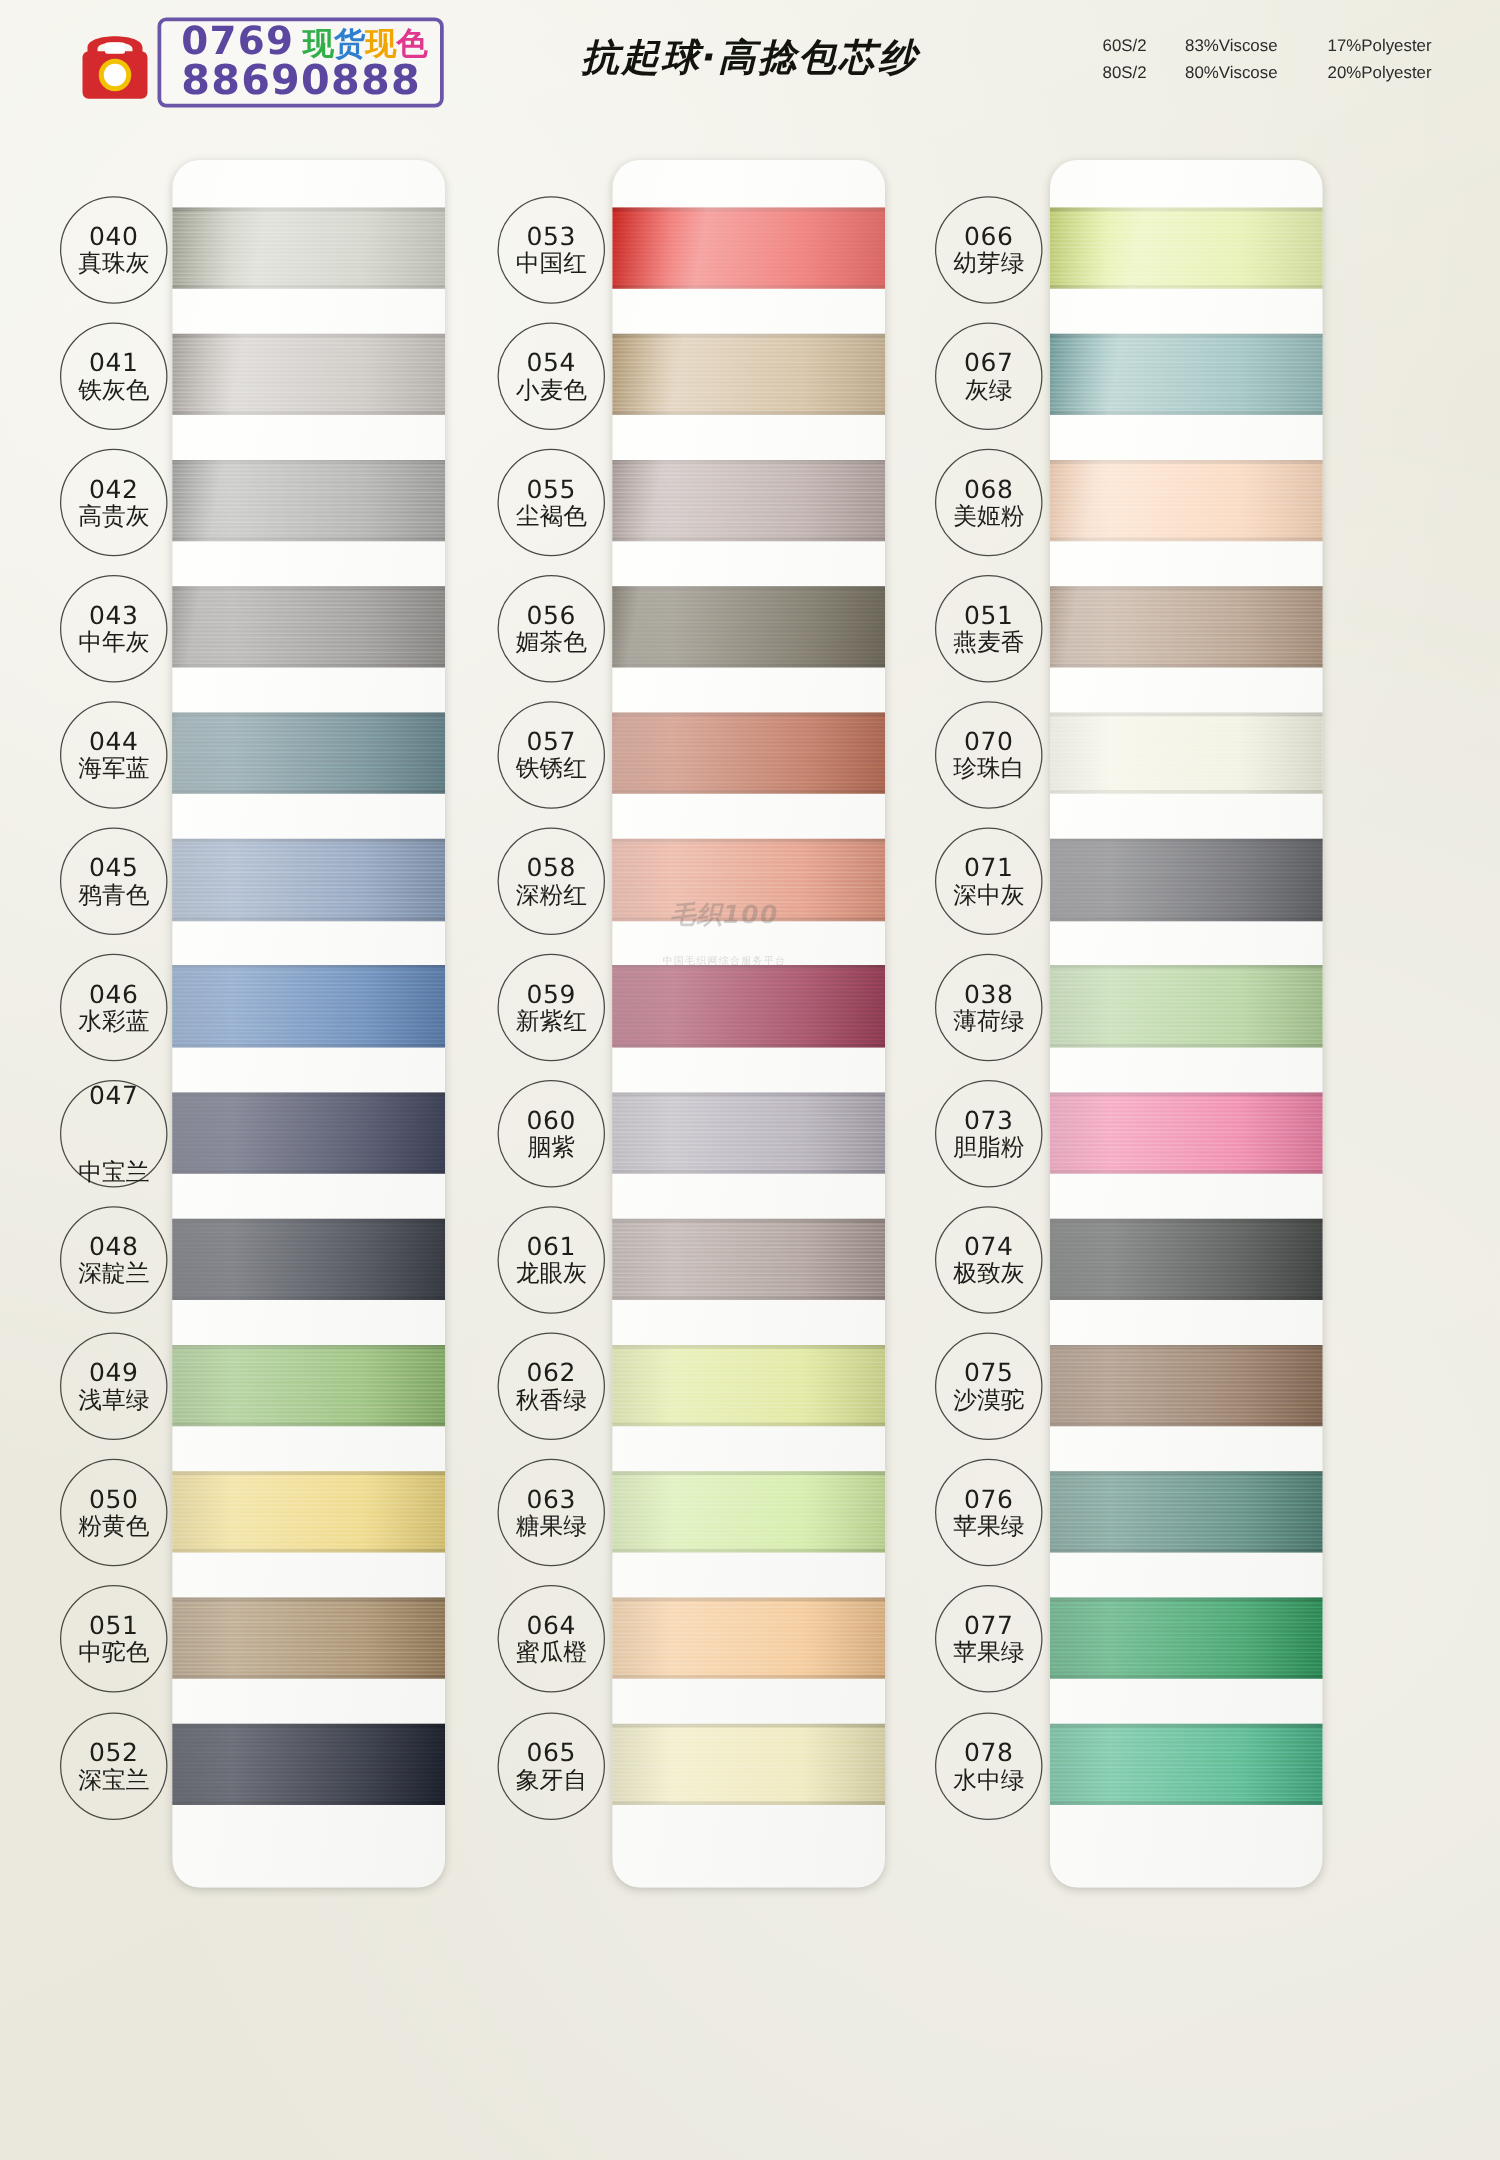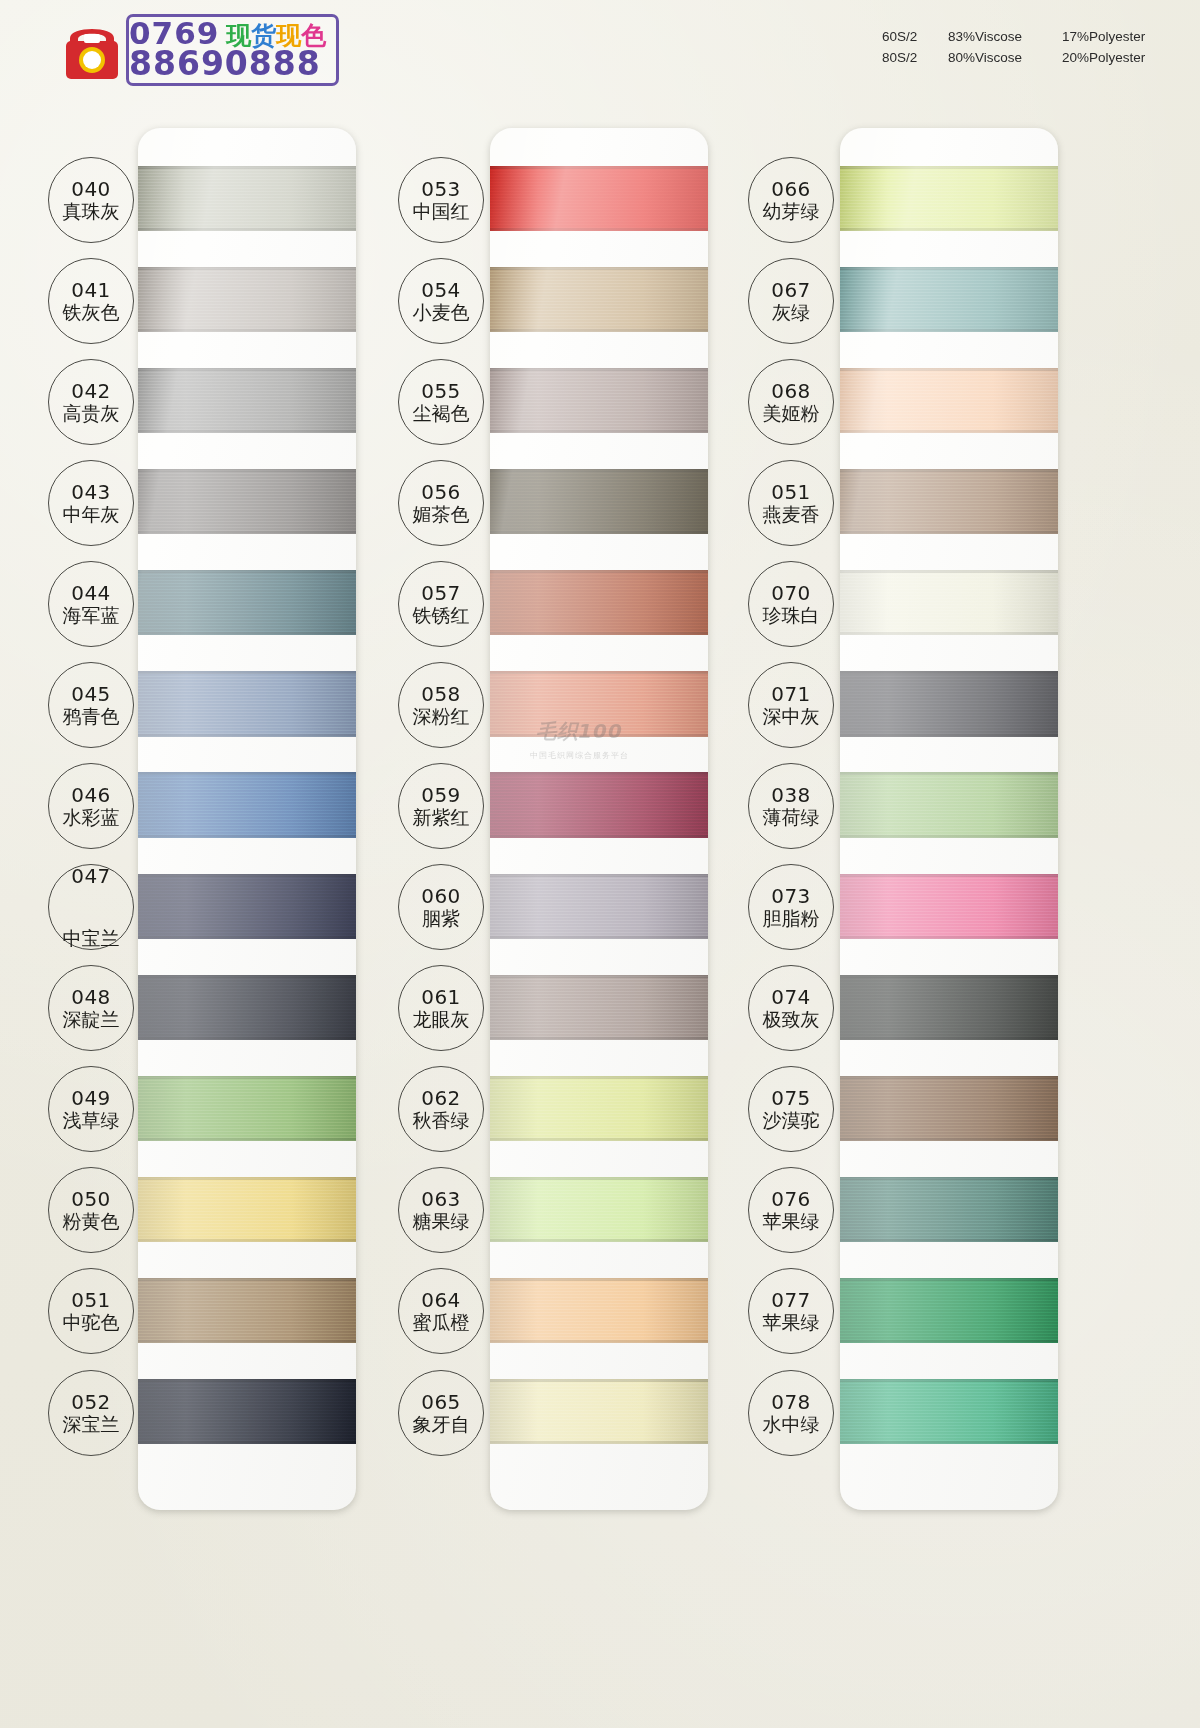--- a/index.html
+++ b/index.html
@@ -20,21 +20,21 @@
     pointer-events:none;
   }
 
   
   .header{position:absolute;top:0;left:0;width:1200px;height:110px;}
 
   .phone-block{position:absolute;left:62px;top:14px;display:flex;align-items:center;}
   .phone-icon{width:60px;height:64px;position:relative;margin-right:4px;}
   .tel-box{
     border:3px solid #6b55a8;border-radius:7px;
-    padding:1px 10px 3px 0;background:rgba(255,255,255,.25);
+    padding:1px 10px 3px 16px;background:rgba(255,255,255,.25);
     line-height:1.0;
   }
   .tel-row1{display:flex;align-items:baseline;white-space:nowrap;}
   .tel-num{
     font-family:"DejaVu Sans",sans-serif;
     font-weight:bold;color:#5b47a0;
     font-size:31px;letter-spacing:1px;
   }
   .tel-num2{
     font-family:"DejaVu Sans",sans-serif;
@@ -120,21 +120,21 @@
     position:absolute;left:530px;top:718px;
     opacity:.30;pointer-events:none;text-align:center;
   }
   .watermark .wm-main{
     font-family:"DejaVu Sans",sans-serif;
     font-size:20px;font-weight:bold;color:#6b6b6b;font-style:italic;
     letter-spacing:1px;
   }
   .watermark .wm-sub{
     font-family:"DejaVu Sans",sans-serif;
-    font-size:8px;color:#8a8a8a;letter-spacing:1px;margin-top:5px;
+    font-size:8px;color:#8a8a8a;letter-spacing:1px;margin-top:18px;
   }
 </style>
 </head>
 <body>
 
 <div class="paper-noise"></div>
 
 <div class="header">
 
   <div class="phone-block">
@@ -149,20 +149,21 @@
     </div>
     <div class="tel-box">
       <div class="tel-row1">
         <span class="tel-num">0769</span>
         <span class="hh"><span class="c-green">现</span><span class="c-blue">货</span><span class="c-orange">现</span><span class="c-pink">色</span></span>
       </div>
       <span class="tel-num2">88690888</span>
     </div>
   </div>
 
+  <div class="title">抗起球·高捻包芯纱</div>
 
   <div class="specs">
     <div class="spec-row">
       <span class="s1">60S/2</span>
       <span class="s2">83%Viscose</span>
       <span class="s3">17%Polyester</span>
     </div>
     <div class="spec-row">
       <span class="s1">80S/2</span>
       <span class="s2">80%Viscose</span>

